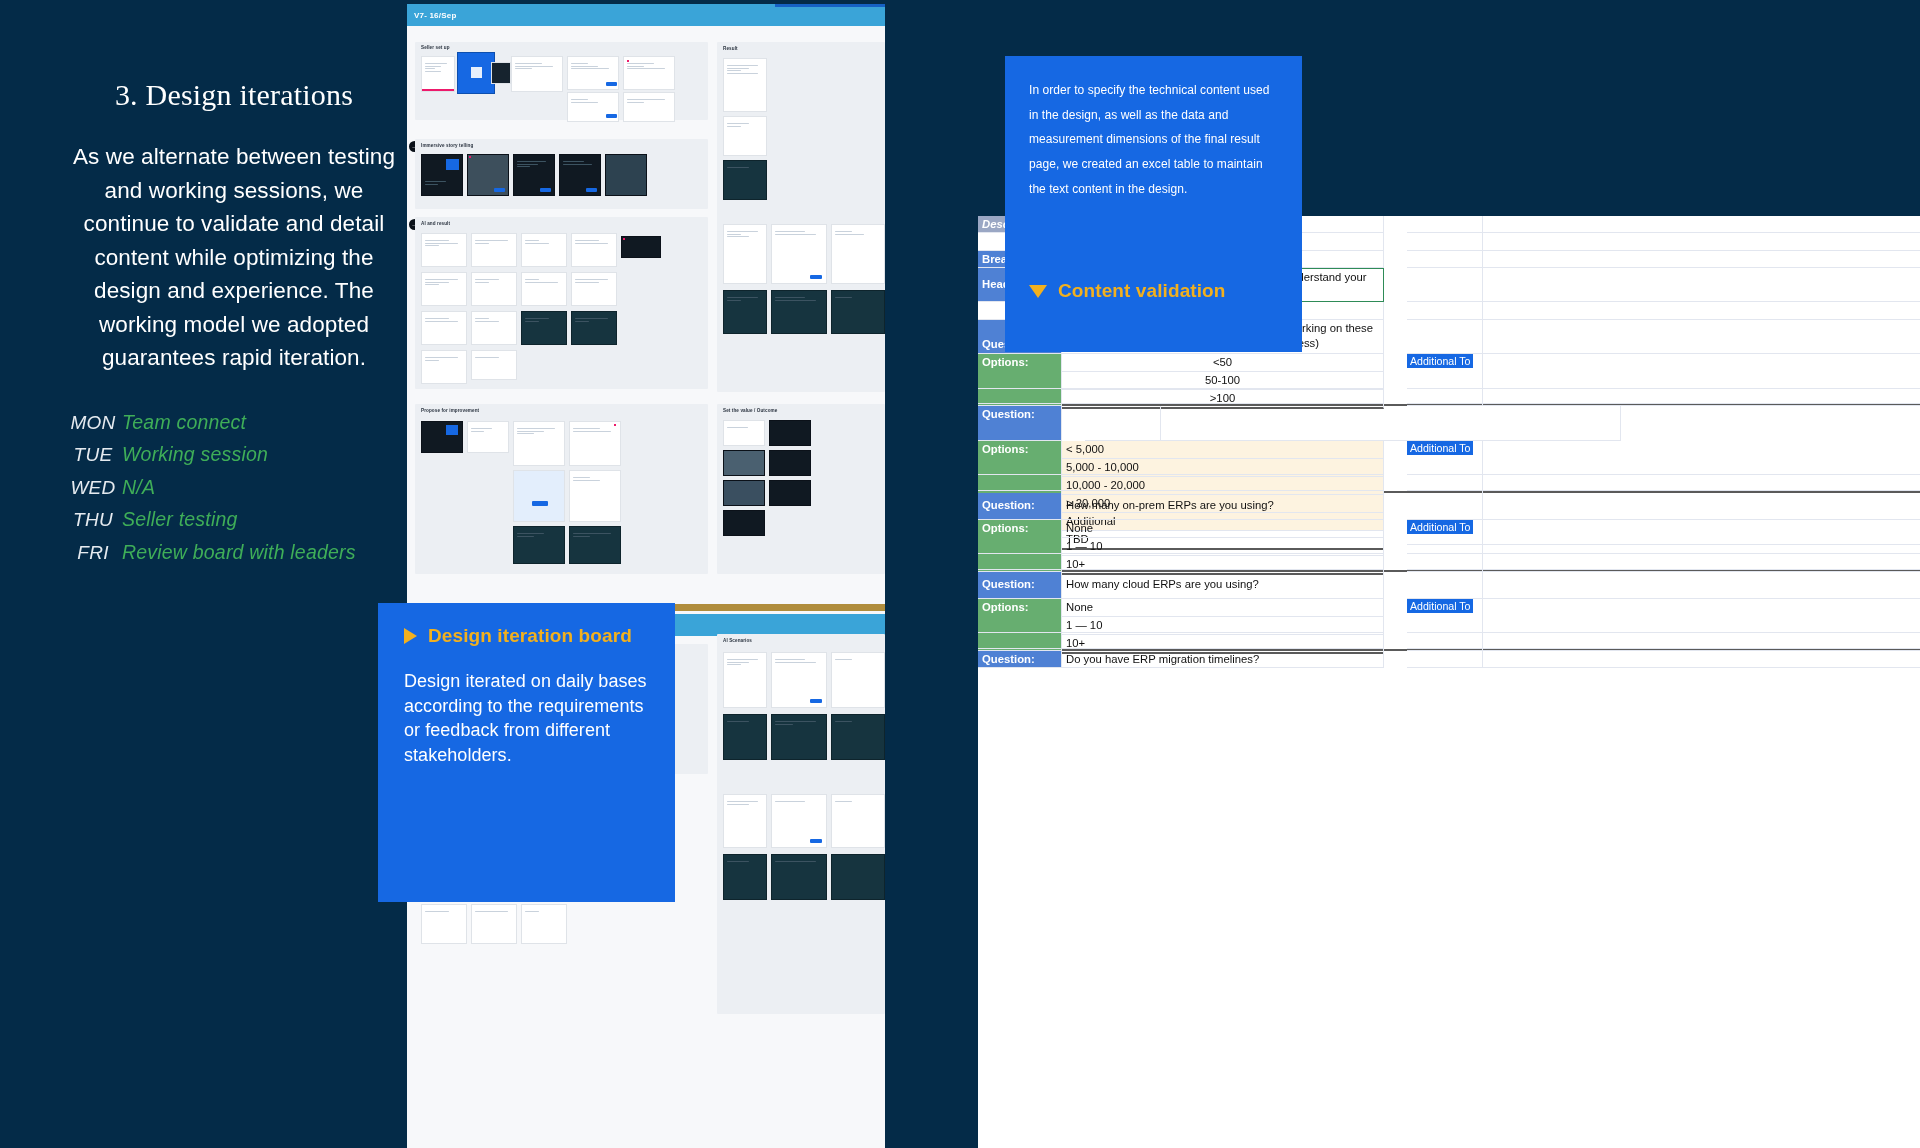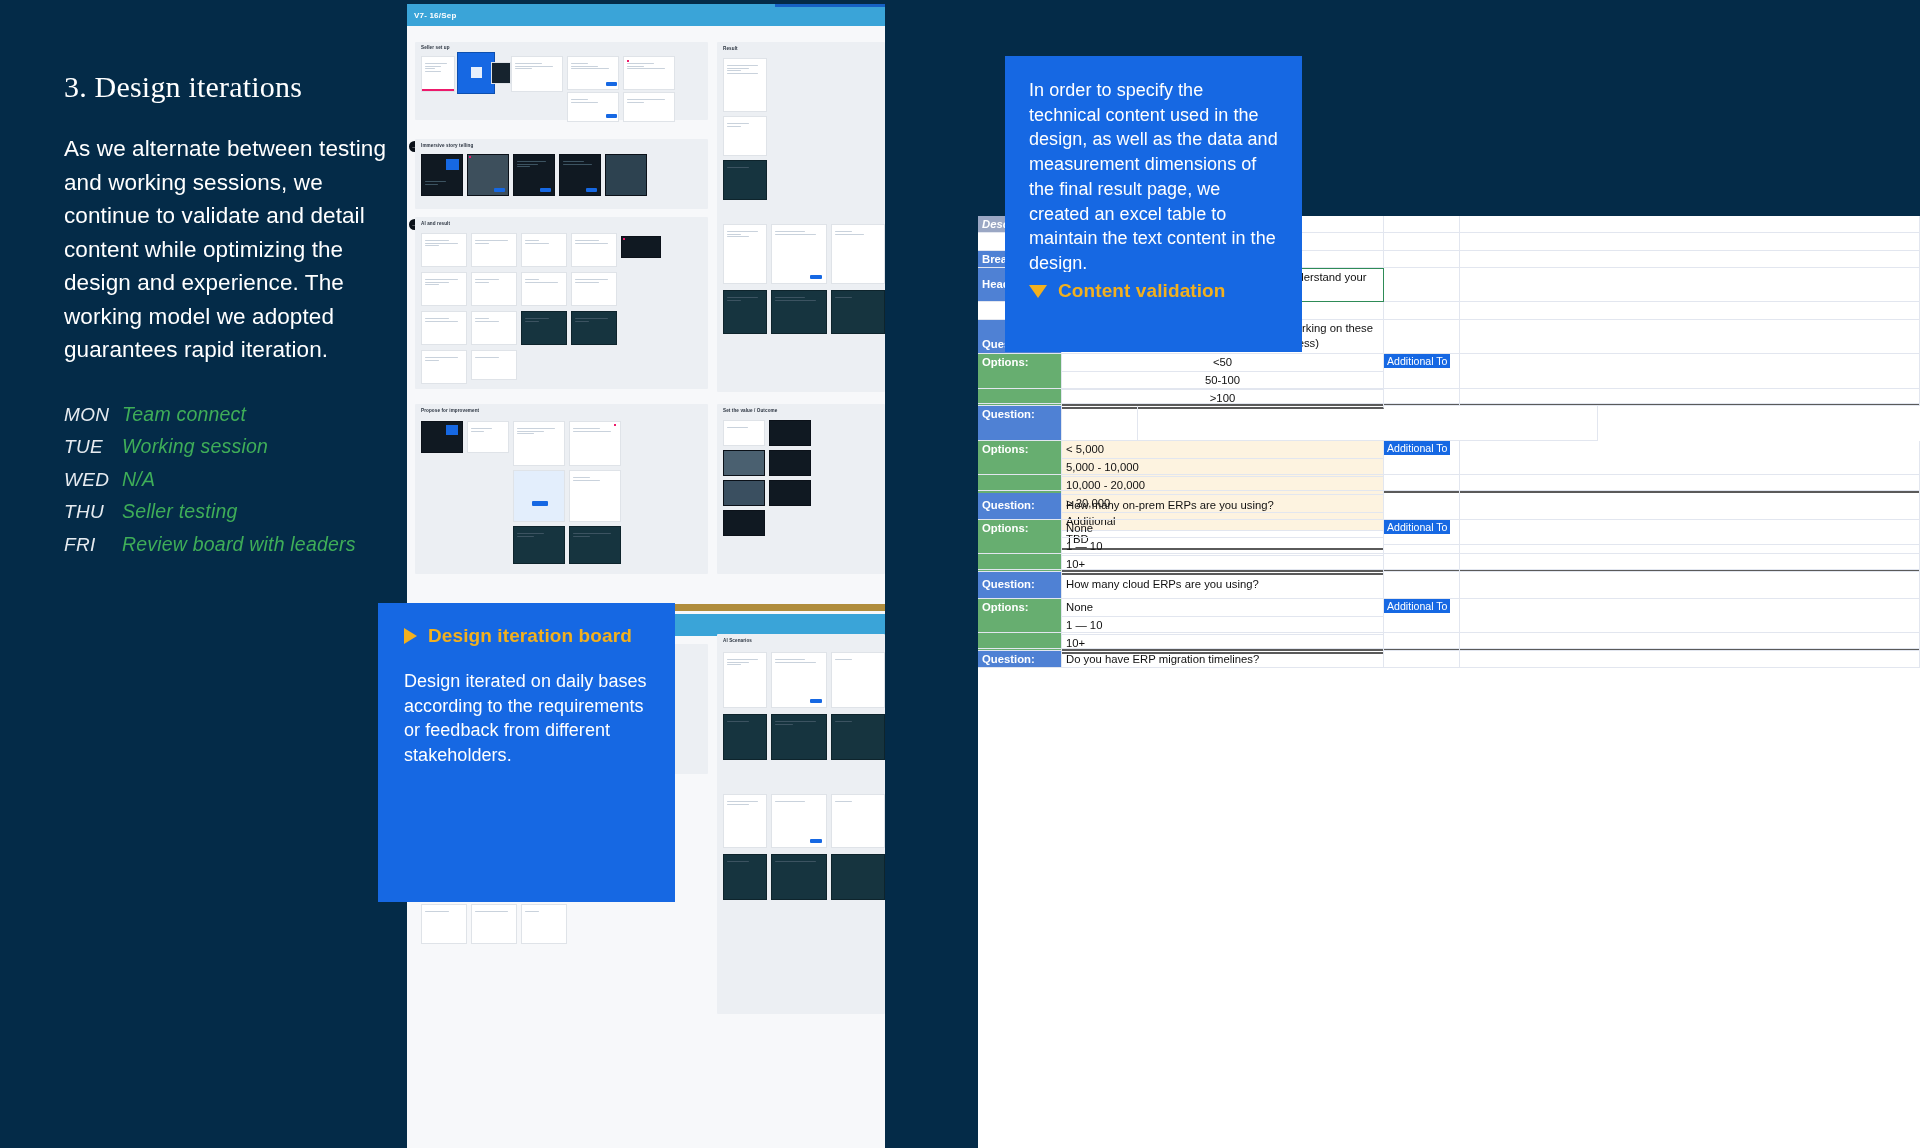--- a/index.html
+++ b/index.html
@@ -5,21 +5,21 @@
   * { box-sizing: border-box; margin: 0; padding: 0; }
   html, body {
     width: 1920px; height: 1148px;
     background: #042B48;
     font-family: "Liberation Sans", sans-serif;
     overflow: hidden;
   }
   .page { position: relative; width: 1920px; height: 1148px; background: #042B48; }
 
   
-  .left-col { position: absolute; left: 64px; top: 70px; width: 340px; }
+  .left-col { position: absolute; left: 64px; top: 78px; width: 340px; text-align: center; }
   .section-title {
     font-family: "Liberation Serif", serif;
     font-size: 30px; color: #ffffff; letter-spacing: .2px;
     margin-bottom: 28px;
   }
   .section-body {
     font-size: 22.5px; line-height: 33.5px; color: #ffffff;
     letter-spacing: .1px;
   }
   .schedule { margin-top: 36px; }
@@ -108,21 +108,21 @@
     font-size: 18px; line-height: 24.5px; color: #ffffff; letter-spacing: .05px;
   }
 
   
   .callout-b {
     position: absolute; left: 1005px; top: 56px;
     width: 297px; height: 296px;
     background: #1668e3; padding: 22px 24px 0 24px;
     z-index: 40;
   }
-  .callout-b .callout-body { font-size: 18px; line-height: 24.7px; }
+  .callout-b .callout-body { font-size: 12px; line-height: 24.7px; }
 
   .callout-c {
     position: absolute; left: 1005px; top: 272px;
     width: 297px; height: 80px;
     background: #1668e3; z-index: 41;
     padding: 8px 24px 0 24px;
   }
   .sheet-wide {
     position: absolute; left: 978px; top: 216px;
     width: 942px; height: 932px;
@@ -130,21 +130,21 @@
   }
   .srow { display: flex; width: 942px; height: 17.3px; align-items: stretch; }
   .scell {
     border-right: 1px solid #e2e6ef;
     border-bottom: 1px solid #e2e6ef;
     padding: 1px 4px; overflow: hidden; white-space: nowrap;
     font-size: 11.3px; line-height: 15px; color: #111;
   }
   .c-label { width: 84px; flex: 0 0 84px; }
   .c-main  { width: 322px; flex: 0 0 322px; }
-  .c-extra { width: 76px; flex: 0 0 76px; }
+  .c-extra { width: 76px; flex: 0 0 76px; margin-left: 23px; }
   .c-tail  { width: 460px; flex: 0 0 460px; }
   .lbl-blue  { background: #4f81d4; color: #ffffff; font-weight: bold; }
   .lbl-green { background: #67ae70; color: #ffffff; font-weight: bold; }
   .lbl-grey  { background: #9aa7c4; color: #ffffff; font-weight: bold; font-style: italic; }
   .cell-cream { background: #fdf3e0; }
   .row-thickbottom { border-bottom: 2px solid #5a5a5a; }
   .badge-add {
     background: #1668e3; color: #ffffff; font-size: 10.6px;
     font-weight: normal; padding: 1px 3px; white-space: nowrap;
   }

